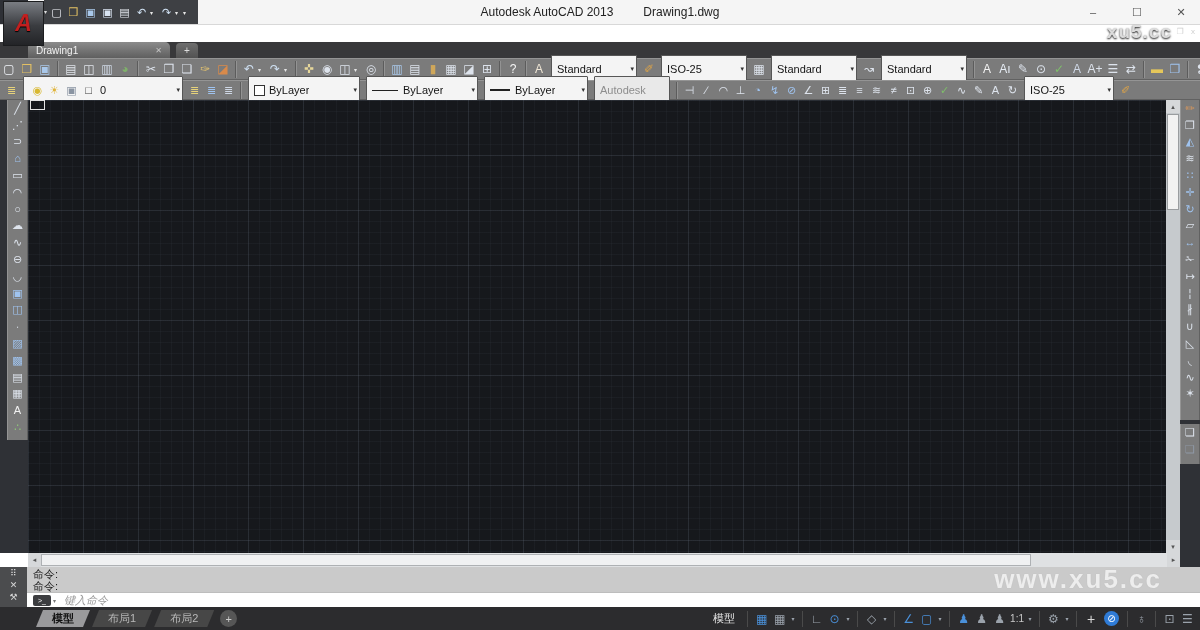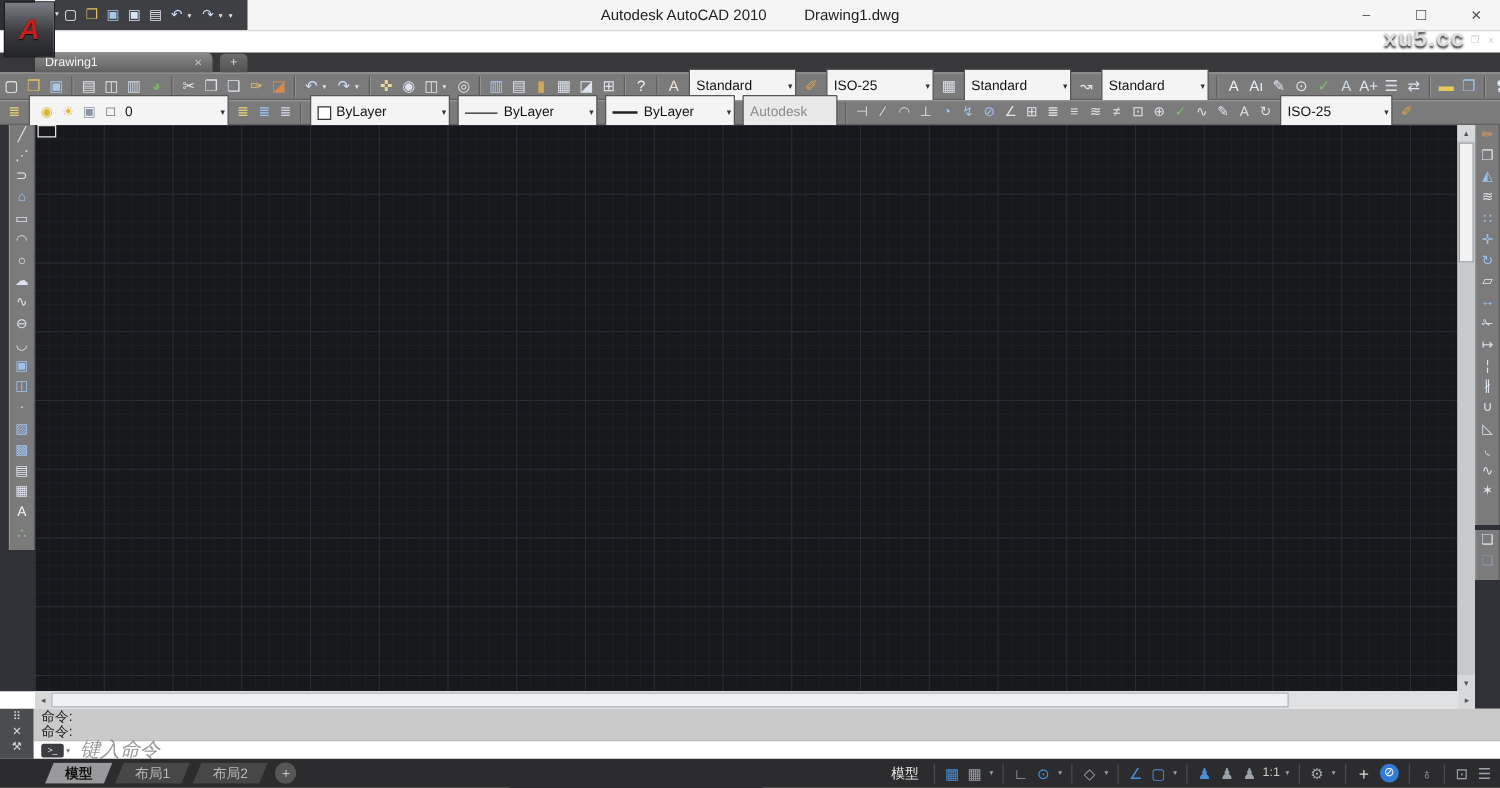--- a/index.html
+++ b/index.html
@@ -92,21 +92,21 @@
   .cmd-history{position:absolute;left:27px;top:567px;width:1173px;height:25px;background:#cacaca;
       font-size:11px;color:#1c1c1c;padding:1px 0 0 6px;box-sizing:border-box;line-height:12px;}
   .cmd-line{display:block;}
   .wm-bottom{position:absolute;right:38px;top:564px;font-size:26px;font-weight:bold;color:#ededed;
       letter-spacing:2px;z-index:4;text-shadow:0 0 1px #b5b5b5;}
   .cmd-input{position:absolute;left:27px;top:592px;width:1173px;height:15px;background:#ffffff;
       display:flex;align-items:center;border-top:1px solid #bdbdbd;box-sizing:border-box;}
   .prompt-chip{width:18px;height:11px;background:#3c3d40;border-radius:2px;color:#fff;font-size:7px;
       display:flex;align-items:center;justify-content:center;margin:0 2px 0 6px;flex:none;}
   .prompt-caret{font-size:6px;color:#777;margin-right:8px;}
-  .cmd-placeholder{font-size:16px;font-style:italic;color:#9b9b9b;}
+  .cmd-placeholder{font-size:11px;font-style:italic;color:#9b9b9b;}
   
   .bottombar{position:absolute;left:0;top:607px;width:1200px;height:23px;background:#2c2c2e;}
   .ltabs{position:absolute;left:36px;top:3px;display:flex;gap:2px;}
   .ltab{height:17px;padding:0 16px;font-size:11px;color:#b8b8b8;background:#474747;display:flex;
       align-items:center;clip-path:polygon(7px 0,100% 0,calc(100% - 7px) 100%,0 100%);}
   .ltab.active{background:#9a9a9c;color:#111;font-weight:bold;}
   .ltab-add{width:17px;height:17px;border-radius:50%;background:#565656;color:#ccc;font-size:11px;
       display:flex;align-items:center;justify-content:center;margin-left:4px;}
   .status{position:absolute;right:4px;top:0;height:23px;display:flex;align-items:center;gap:1px;}
   .smodel{color:#e8e8e8;font-size:11px;padding:0 7px;}
@@ -119,21 +119,21 @@
       display:inline-flex;align-items:center;justify-content:center;margin:0 3px;}
   .sdiv{width:1px;height:16px;background:#4a4a4a;margin:0 4px;display:inline-block;}
 </style>
 </head>
 <body>
 
 <div id="app">
 
   <div class="titlebar">
     <div class="title-text">
-      <span>Autodesk AutoCAD 2010</span>
+      <span>Autodesk AutoCAD 2013</span>
       <span>Drawing1.dwg</span>
     </div>
     <div class="win-controls">
         <span class="wc">–</span>
         <span class="wc">☐</span>
         <span class="wc">✕</span>
       </div>
   </div>
   <div class="corner-block"></div>
   <div class="qat">
@@ -406,20 +406,21 @@
 
   <div class="cmd-strip" style="height:40px">
       <span class="icon">⠿</span>
       <span class="icon">✕</span>
       <span class="icon">⚒</span>
     </div>
   <div class="cmd-history">
       <span class="cmd-line">命令:</span>
       <span class="cmd-line">命令:</span>
     </div>
+  <div class="wm-bottom">www.xu5.cc</div>
   <div class="cmd-input">
     <span class="prompt-chip">&gt;_</span>
     <span class="prompt-caret">▾</span>
     <span class="cmd-placeholder">键入命令</span>
   </div>
 
   <div class="bottombar">
     <div class="ltabs">
         <span class="ltab active">模型</span>
         <span class="ltab">布局1</span>

